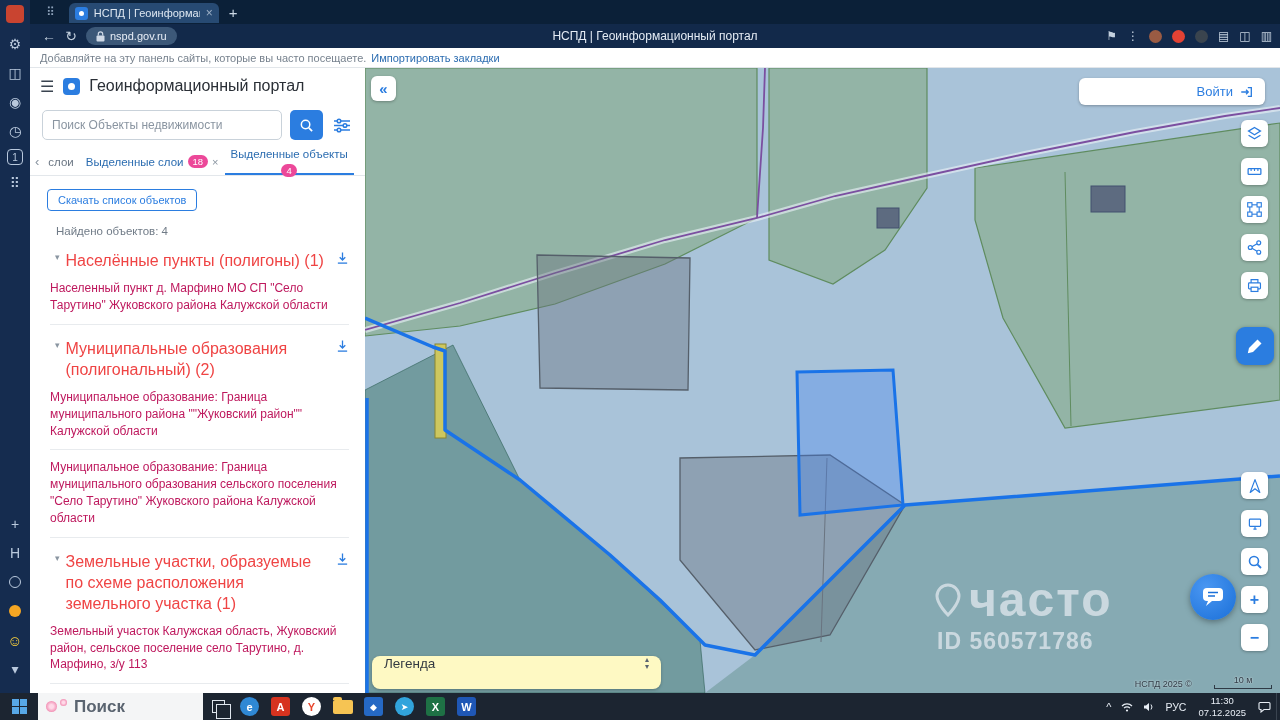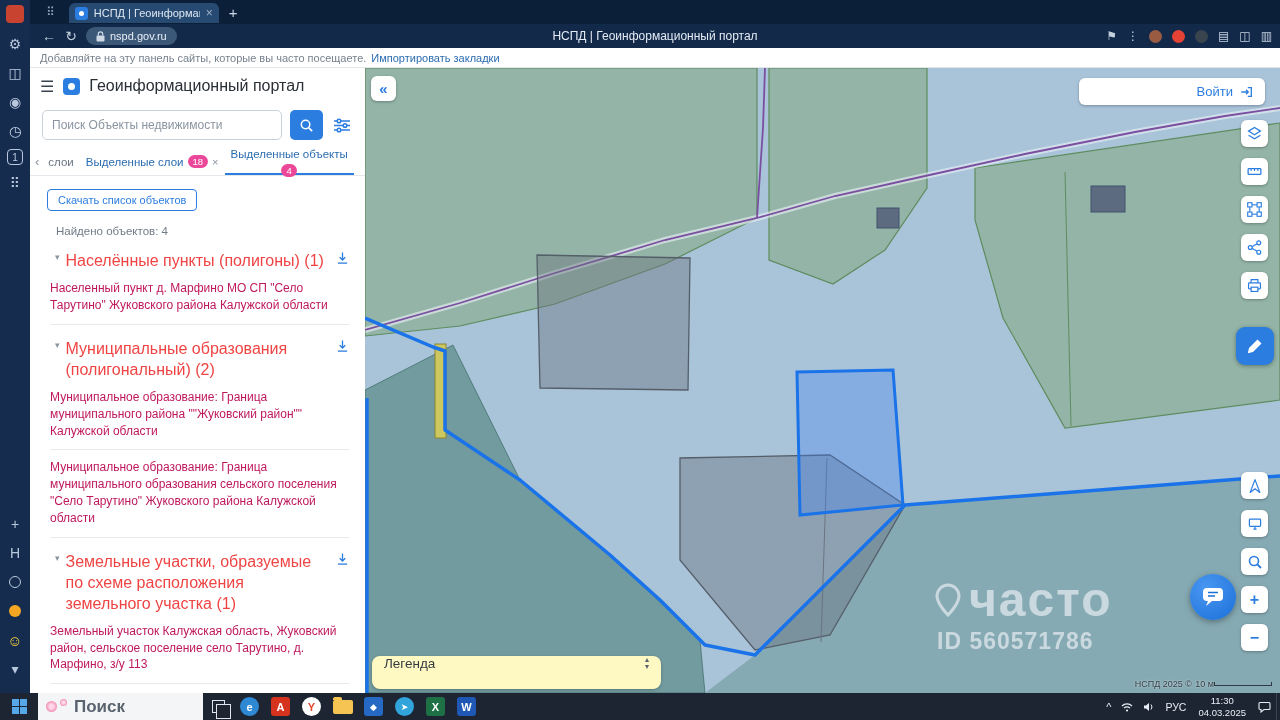--- a/index.html
+++ b/index.html
@@ -121,21 +121,21 @@
   .legend { position:absolute; left:7px; bottom:4px; width:289px; height:33px; background:#fef9c3; border-radius:8px;
             box-shadow:0 1px 3px rgba(0,0,0,.25); display:flex; align-items:flex-start; padding:0 12px; }
   .legend-label { flex:1; font-size:13.5px; color:#333a42; }
   .legend-carets { display:flex; flex-direction:column; line-height:7px; color:#5a6470; font-size:8px; }
   .watermark { position:absolute; left:568px; top:508px; color:rgba(228,234,240,.72); font-weight:bold;
                font-size:48px; letter-spacing:2px; line-height:1; display:flex; align-items:center; gap:6px; }
   .watermark-id { position:absolute; left:572px; top:560px; color:rgba(228,234,240,.72); font-size:23px;
                   font-weight:bold; letter-spacing:1px; }
   .attribution { position:absolute; right:88px; bottom:4px; font-size:9px; color:#2f3a45;
                  text-shadow:0 0 2px rgba(255,255,255,.8); }
-  .scalebar { position:absolute; right:8px; bottom:4px; display:flex; align-items:center; }
+  .scalebar { position:absolute; right:8px; bottom:4px; display:flex; flex-direction:column; align-items:center; }
   .scale-label { font-size:9px; color:#2f3a45; text-shadow:0 0 2px rgba(255,255,255,.8); }
   .scale-line { width:58px; height:4px; border-left:1px solid #2f3a45; border-right:1px solid #2f3a45;
                 border-bottom:1px solid #2f3a45; }
 
   
   .taskbar { position:absolute; left:0; right:0; bottom:0; height:27px; background:#1c2531;
              display:flex; align-items:center; z-index:10; }
   .start-btn { width:38px; height:27px; display:flex; align-items:center; justify-content:center; }
   .win-logo { display:grid; grid-template-columns:7px 7px; grid-template-rows:7px 7px; gap:1px; }
   .win-logo span { background:#57a8e8; }
@@ -517,21 +517,21 @@
       </span>
       <span class="tray-item">
         <svg width="12" height="10" viewBox="0 0 12 10">
           <path d="M1 3.5h2L6 1v8L3 6.5H1z" fill="#e8eef5"></path>
           <path d="M8 2.5a4 4 0 010 5" fill="none" stroke="#e8eef5" stroke-width="1"></path>
         </svg>
       </span>
       <span class="tray-item tray-lang">РУС</span>
       <div class="tray-clock">
         <div>11:30</div>
-        <div>04.03.2025</div>
+        <div>07.12.2025</div>
       </div>
       <span class="tray-item">
         <svg width="13" height="12" viewBox="0 0 13 12">
           <path d="M2 1.5h9a1 1 0 011 1v5a1 1 0 01-1 1H6L3 11V8.5H2a1 1 0 01-1-1v-5a1 1 0 011-1z" fill="none" stroke="#e8eef5" stroke-width="1.1"></path>
         </svg>
       </span>
       <span class="show-desktop"></span>
     </div>
   </div>
 

